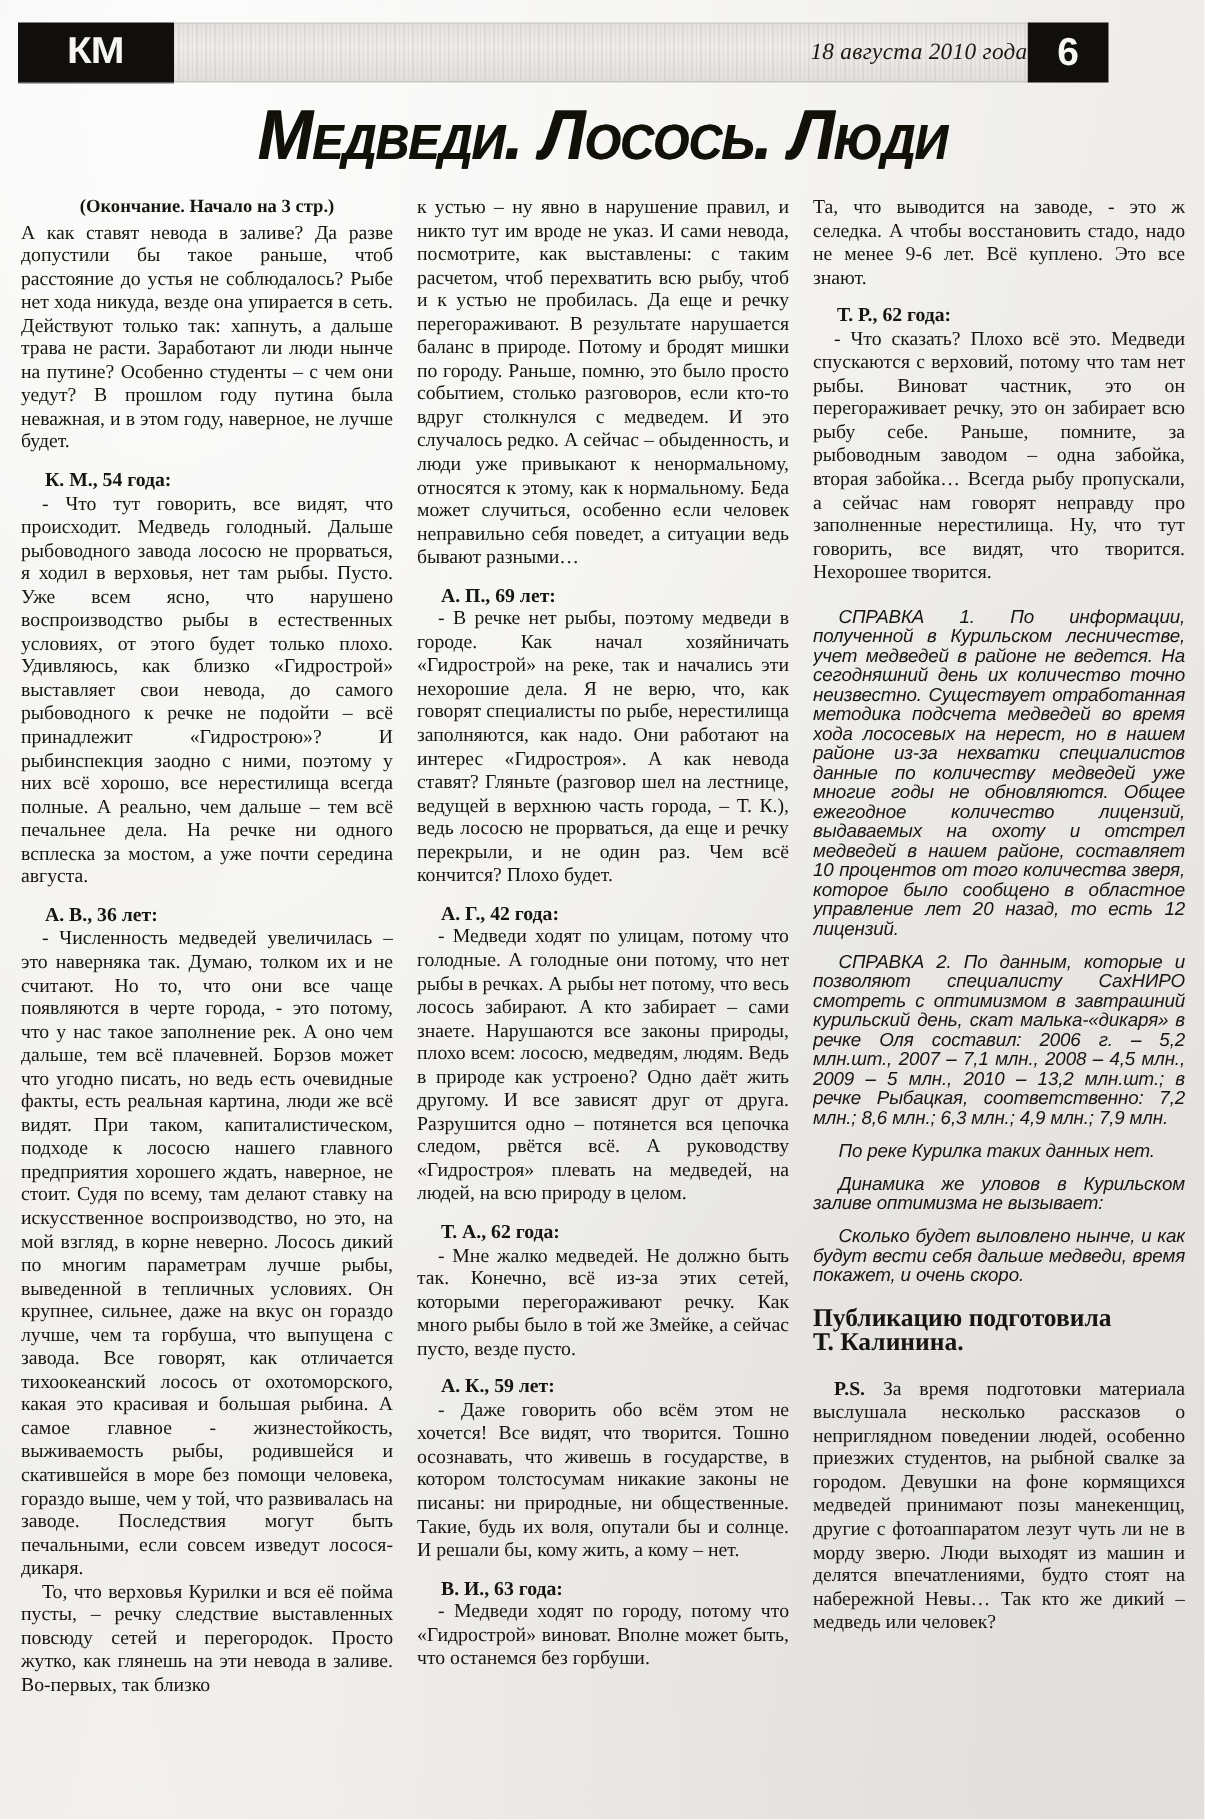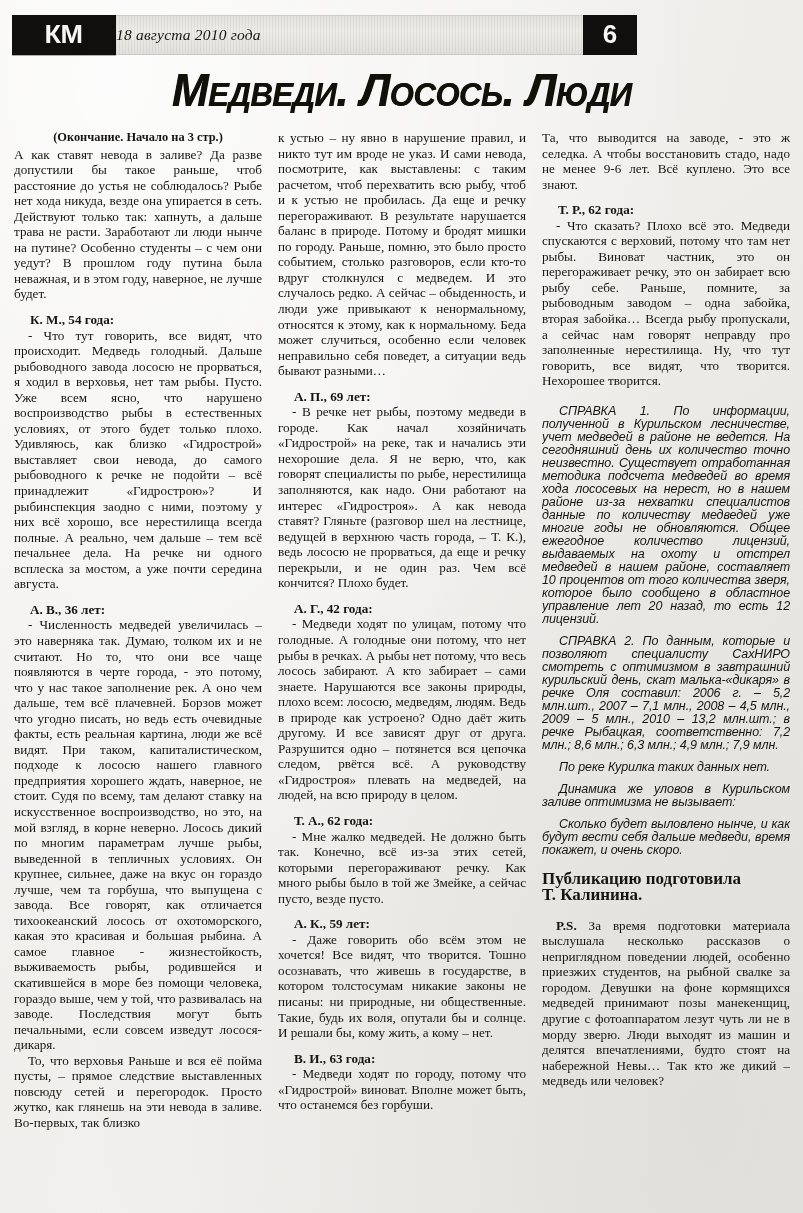--- a/index.html
+++ b/index.html
@@ -28,21 +28,21 @@
     pointer-events: none;
     z-index: 0;
   }
   .sheet { position: relative; z-index: 1; }
 
   
   .masthead {
     position: absolute;
     left: 12px;
     top: 15px;
-    width: 625px;
+    width: 727px;
     height: 40px;
     display: flex;
     align-items: stretch;
   }
   .km-box {
     width: 104px;
     background: #100f0d;
     display: flex;
     align-items: center;
     justify-content: center;
@@ -58,21 +58,21 @@
     line-height: 1;
     padding-bottom: 2px;
   }
   .date-bar {
     flex: 1;
     background: linear-gradient(180deg,#e4e2de 0%, #eeece8 40%, #e2e0db 100%);
     border-top: 1px solid #cfcdc8;
     border-bottom: 1px solid #c9c7c2;
     display: flex;
     align-items: center;
-    justify-content: flex-start;
+    justify-content: flex-end;
     position: relative;
   }
   .date-bar::after {
     content: "";
     position: absolute;
     inset: 0;
     background-image: repeating-linear-gradient(90deg, rgba(120,118,112,.10) 0 1px, rgba(255,255,255,0) 1px 3px);
     pointer-events: none;
   }
   .date-text {
@@ -205,21 +205,21 @@
 
     <div class="columns">
 
       <div class="col">
         <p class="kicker">(Окончание. Начало на 3 стр.)</p>
         <p class="body-p noindent">А как ставят невода в заливе? Да разве допустили бы такое раньше, чтоб расстояние до устья не соблюдалось? Рыбе нет хода никуда, везде она упирается в сеть. Действуют только так: хапнуть, а дальше трава не расти. Заработают ли люди нынче на путине? Особенно студенты – с чем они уедут? В прошлом году путина была неважная, и в этом году, наверное, не лучше будет.</p>
         <p class="speaker">К. М., 54 года:</p>
         <p class="body-p">- Что тут говорить, все видят, что происходит. Медведь голодный. Дальше рыбоводного завода лососю не прорваться, я ходил в верховья, нет там рыбы. Пусто. Уже всем ясно, что нарушено воспроизводство рыбы в естественных условиях, от этого будет только плохо. Удивляюсь, как близко «Гидрострой» выставляет свои невода, до самого рыбоводного к речке не подойти – всё принадлежит «Гидрострою»? И рыбинспекция заодно с ними, поэтому у них всё хорошо, все нерестилища всегда полные. А реально, чем дальше – тем всё печальнее дела. На речке ни одного всплеска за мостом, а уже почти середина августа.</p>
         <p class="speaker">А. В., 36 лет:</p>
         <p class="body-p">- Численность медведей увеличилась – это наверняка так. Думаю, толком их  и не считают. Но то, что они все чаще появляются в черте города, - это потому, что у нас такое заполнение рек. А оно чем дальше, тем всё плачевней. Борзов может что угодно писать, но ведь есть очевидные факты, есть реальная картина, люди же всё видят.  При таком, капиталистическом, подходе к лососю нашего главного предприятия хорошего ждать, наверное, не стоит. Судя по всему, там делают ставку на искусственное воспроизводство, но это, на мой взгляд, в корне неверно. Лосось дикий по многим параметрам лучше рыбы, выведенной в тепличных условиях. Он крупнее, сильнее, даже на вкус он гораздо лучше, чем та горбуша, что выпущена с завода. Все говорят, как отличается тихоокеанский лосось от охотоморского, какая это красивая и большая рыбина. А самое главное - жизнестойкость, выживаемость рыбы, родившейся и скатившейся в море без помощи человека, гораздо выше, чем у той, что развивалась на заводе. Последствия могут быть печальными, если совсем изведут лосося-дикаря.</p>
-        <p class="body-p">То, что верховья Раньше и вся её пойма пусты, – прямое следствие выставленных повсюду сетей и перегородок. Просто жутко, как глянешь на эти невода в заливе. Во-первых, так близко</p>
+        <p class="body-p">То, что верховья Курилки и вся её пойма пусты, – речку следствие выставленных повсюду сетей и перегородок. Просто жутко, как глянешь на эти невода в заливе. Во-первых, так близко</p>
       </div>
 
       <div class="col">
         <p class="body-p noindent">к устью – ну явно в нарушение правил, и никто тут им  вроде не указ. И сами невода, посмотрите, как выставлены: с таким расчетом, чтоб перехватить всю рыбу, чтоб и к устью не пробилась. Да еще и речку перегораживают. В результате нарушается баланс в природе. Потому и бродят мишки по городу. Раньше, помню, это было просто событием, столько разговоров, если кто-то вдруг столкнулся с медведем. И это случалось редко. А сейчас – обыденность, и люди уже привыкают к ненормальному, относятся к этому, как к нормальному. Беда может случиться, особенно если человек неправильно себя поведет, а ситуации ведь бывают разными…</p>
         <p class="speaker">А. П., 69 лет:</p>
         <p class="body-p">- В речке нет рыбы, поэтому медведи в городе. Как начал хозяйничать «Гидрострой» на реке, так и начались эти нехорошие дела. Я не верю, что, как говорят специалисты по рыбе, нерестилища заполняются, как надо. Они работают на интерес «Гидростроя». А как невода ставят? Гляньте (разговор шел на лестнице, ведущей в верхнюю часть города, – Т. К.), ведь лососю не прорваться, да еще и речку перекрыли, и не один раз. Чем всё кончится? Плохо будет.</p>
         <p class="speaker">А. Г., 42 года:</p>
         <p class="body-p">- Медведи ходят по улицам, потому что голодные. А голодные они потому, что нет рыбы в речках. А рыбы нет потому, что весь лосось забирают. А кто забирает – сами знаете. Нарушаются все законы природы, плохо всем: лососю, медведям, людям. Ведь в природе как устроено? Одно даёт жить другому. И все зависят друг от друга. Разрушится одно – потянется вся цепочка следом, рвётся всё. А руководству «Гидростроя» плевать на медведей, на людей, на всю природу в целом.</p>
         <p class="speaker">Т. А., 62 года:</p>
         <p class="body-p">- Мне жалко медведей. Не должно быть так. Конечно, всё из-за этих сетей, которыми перегораживают речку. Как много рыбы было в той же Змейке, а сейчас пусто, везде пусто.</p>

